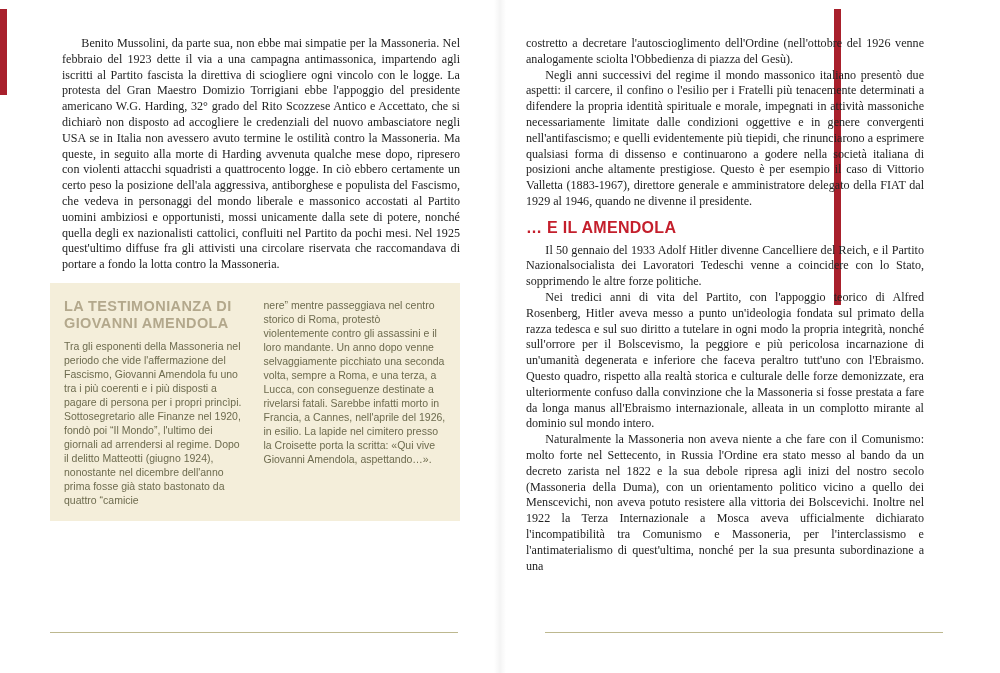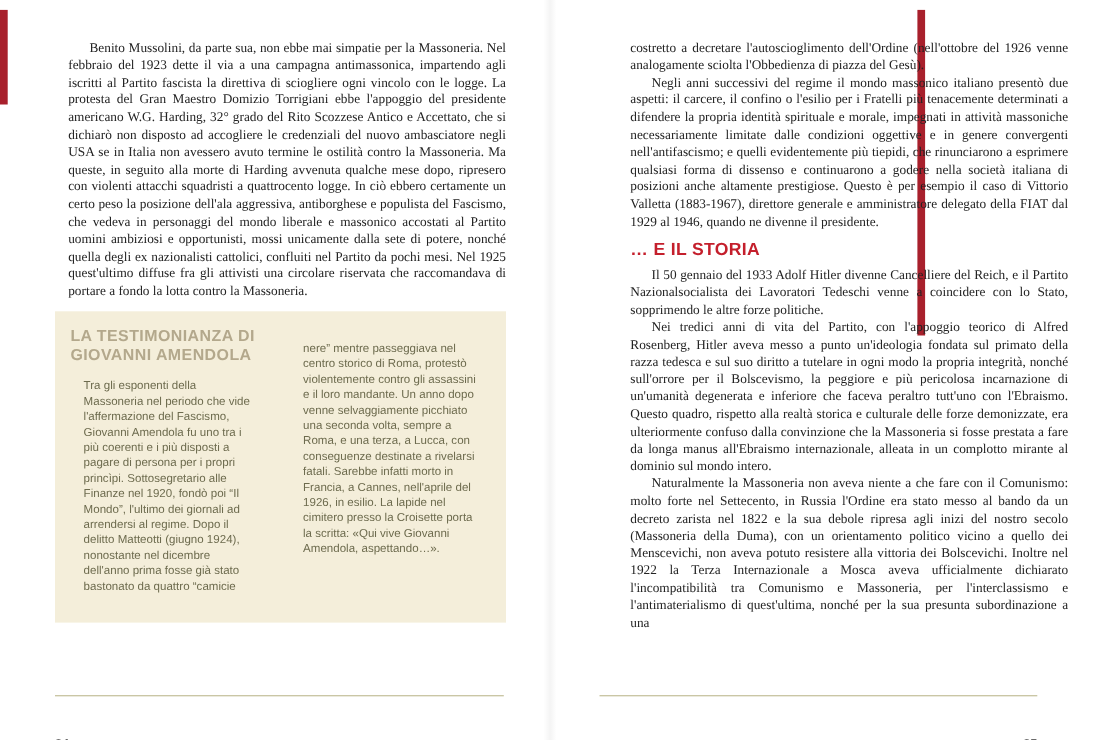--- a/index.html
+++ b/index.html
@@ -17,21 +17,21 @@
   .edge-tab.left{left:0;top:9px;height:86px;}
   .edge-tab.right{right:0;top:9px;height:296px;}
 
   
   .gutter{position:absolute;left:494px;top:0;width:12px;height:673px;
     background:linear-gradient(90deg,rgba(0,0,0,0),rgba(0,0,0,0.045),rgba(0,0,0,0));}
 
   .text-col{position:absolute;top:36px;font-size:12.1px;line-height:15.8px;
     text-align:justify;color:#232323;}
   .text-col.left{left:62px;width:398px;}
-  .text-col.right{left:573px;width:398px;}
+  .text-col.right{left:526px;width:398px;}
   .text-col p{margin:0;text-indent:1.6em;}
   .text-col p.noindent{text-indent:0;}
 
   .section-heading{
     font-family:"Liberation Sans", sans-serif;
     font-weight:bold;
     font-size:16px;
     letter-spacing:0.3px;
     color:#c41f2c;
     margin:10px 0 7px 0;
@@ -54,21 +54,21 @@
   .sidebar .col{flex:1;min-width:0;}
   .sidebar h3{
     margin:0 0 7px 0;
     font-size:14.5px;
     line-height:17px;
     letter-spacing:0.4px;
     color:#b3a88c;
     text-transform:uppercase;
   }
   .sidebar p{
-    margin:12px;
+    margin:0;
     font-size:10.5px;
     line-height:14px;
     color:#6d6b4e;
     text-indent:0;
   }
 
   
   .footer-rule{position:absolute;top:632px;height:1px;background:#bdb88f;}
   .footer-rule.left{left:50px;width:408px;}
   .footer-rule.right{left:545px;width:398px;}
@@ -115,21 +115,21 @@
   </div>
 
   <div class="footer-rule left"></div>
   <div class="footer left">
     <span class="pagenum">84</span><span class="foot-label">IL CONFRONTO CON LA STORIA</span>
   </div>
 
   <div class="text-col right">
     <p class="noindent">costretto a decretare l'autoscioglimento dell'Ordine (nell'ottobre del 1926 venne analogamente sciolta l'Obbedienza di piazza del Gesù).</p>
     <p>Negli anni successivi del regime il mondo massonico italiano presentò due aspetti: il carcere, il confino o l'esilio per i Fratelli più tenacemente determinati a difendere la propria identità spirituale e morale, impegnati in attività massoniche necessariamente limitate dalle condizioni oggettive e in genere convergenti nell'antifascismo; e quelli evidentemente più tiepidi, che rinunciarono a esprimere qualsiasi forma di dissenso e continuarono a godere nella società italiana di posizioni anche altamente prestigiose. Questo è per esempio il caso di Vittorio Valletta (1883-1967), direttore generale e amministratore delegato della FIAT dal 1929 al 1946, quando ne divenne il presidente.</p>
-    <h2 class="section-heading">… E IL STORIA</h2>
+    <h2 class="section-heading">… E IL AMENDOLA</h2>
     <p>Il 50 gennaio del 1933 Adolf Hitler divenne Cancelliere del Reich, e il Partito Nazionalsocialista dei Lavoratori Tedeschi venne a coincidere con lo Stato, sopprimendo le altre forze politiche.</p>
     <p>Nei tredici anni di vita del Partito, con l'appoggio teorico di Alfred Rosenberg, Hitler aveva messo a punto un'ideologia fondata sul primato della razza tedesca e sul suo diritto a tutelare in ogni modo la propria integrità, nonché sull'orrore per il Bolscevismo, la peggiore e più pericolosa incarnazione di un'umanità degenerata e inferiore che faceva peraltro tutt'uno con l'Ebraismo. Questo quadro, rispetto alla realtà storica e culturale delle forze demonizzate, era ulteriormente confuso dalla convinzione che la Massoneria si fosse prestata a fare da longa manus all'Ebraismo internazionale, alleata in un complotto mirante al dominio sul mondo intero.</p>
     <p>Naturalmente la Massoneria non aveva niente a che fare con il Comunismo: molto forte nel Settecento, in Russia l'Ordine era stato messo al bando da un decreto zarista nel 1822 e la sua debole ripresa agli inizi del nostro secolo (Massoneria della Duma), con un orientamento politico vicino a quello dei Menscevichi, non aveva potuto resistere alla vittoria dei Bolscevichi. Inoltre nel 1922 la Terza Internazionale a Mosca aveva ufficialmente dichiarato l'incompatibilità tra Comunismo e Massoneria, per l'interclassismo e l'antimaterialismo di quest'ultima, nonché per la sua presunta subordinazione a una</p>
   </div>
 
   <div class="footer-rule right"></div>
   <div class="footer right">
     <span class="foot-label">IL CONFRONTO CON LA STORIA</span><span class="pagenum">85</span>
   </div>
 

